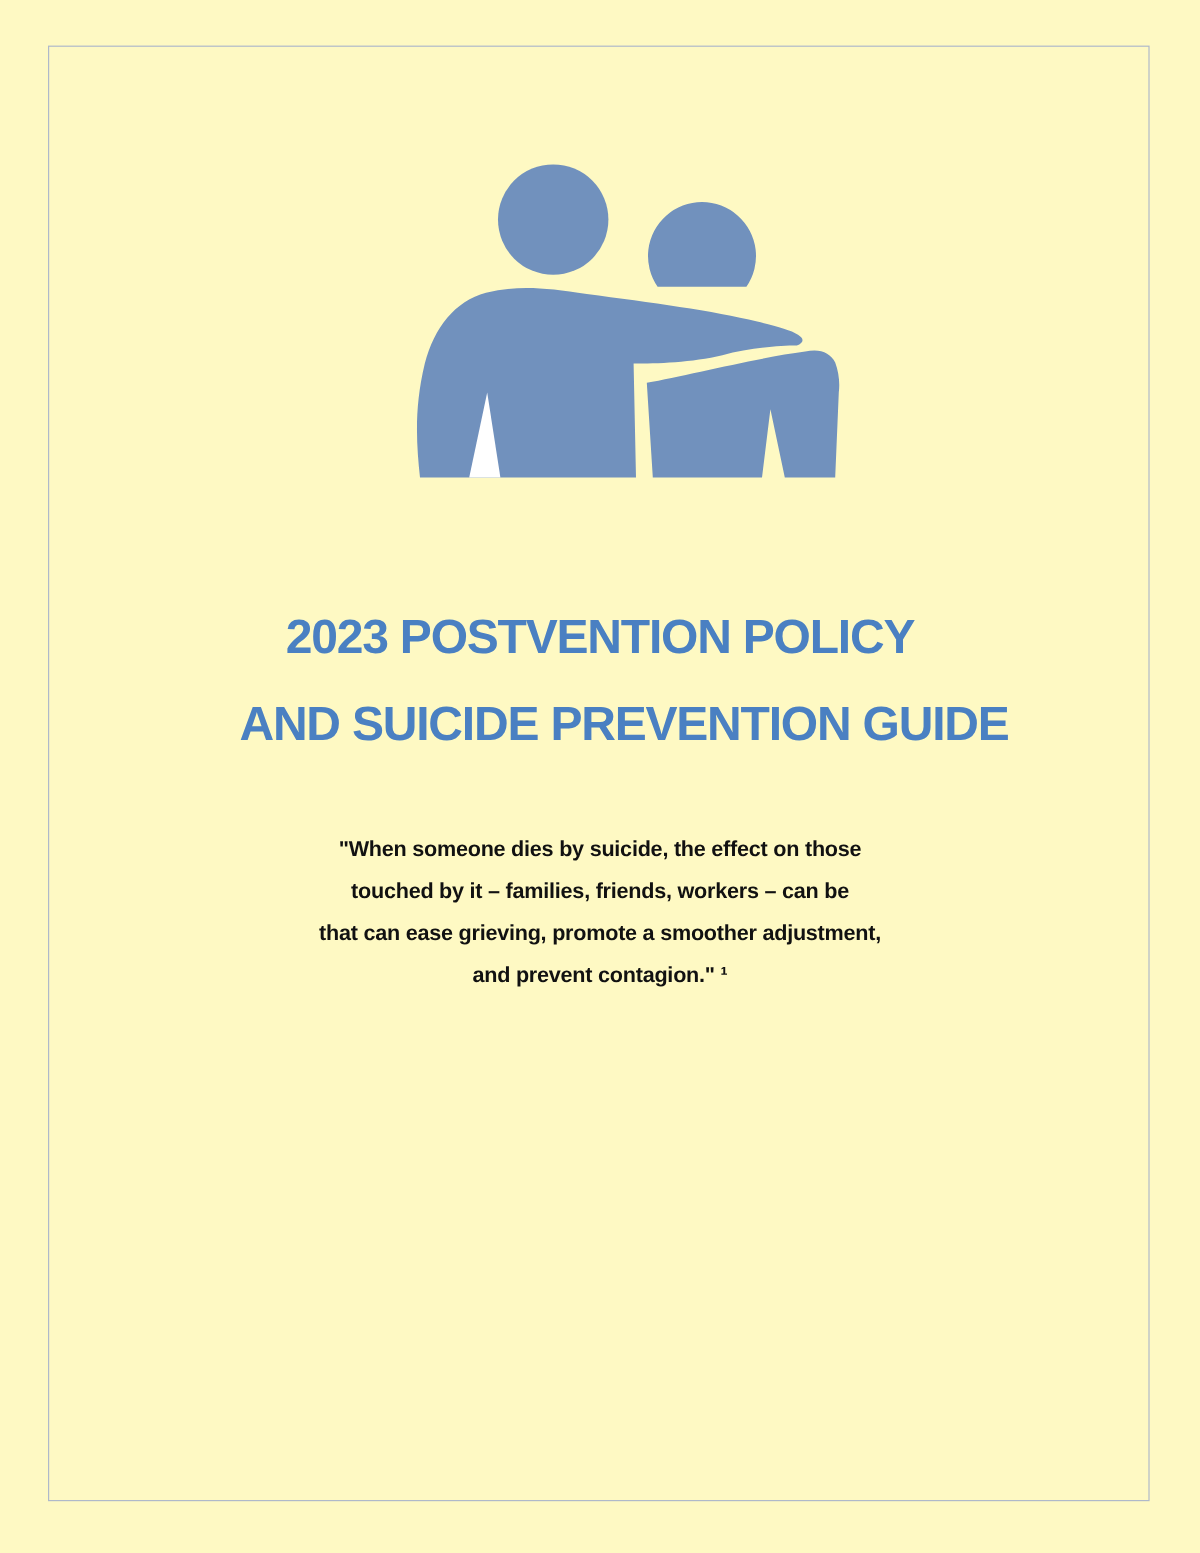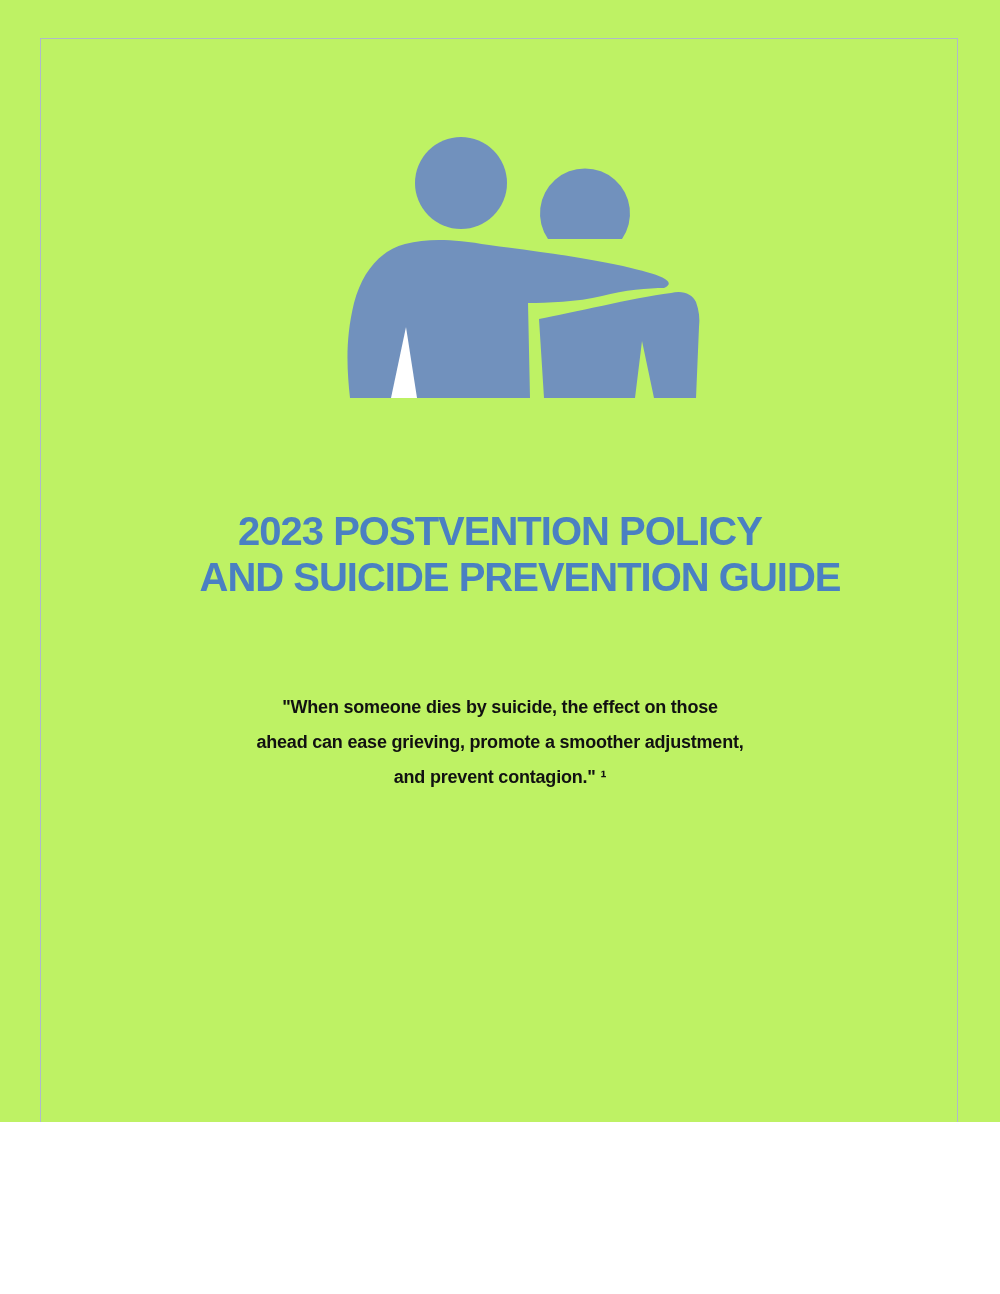--- a/index.html
+++ b/index.html
@@ -4,22 +4,22 @@
 <style>
   :root{
     --icon-blue:#7191bd;
     --title-blue:#4a80c2;
     --border-col:#afb9ca;
     --quote-col:#111111;
   }
   html,body{margin:0;padding:0;background:#ffffff;}
   .page{
     position:relative;
-    width:1000px;height:1122px;
-    background:#bef264;
+    width:1000px;height:1294px;
+    background:#fef9c3;
     font-family:"Liberation Sans", sans-serif;
     overflow:hidden;
   }
   .frame{
     position:absolute;
     left:40px;top:38px;
     width:918px;height:1213px;
     border:1.5px solid var(--border-col);
     box-sizing:border-box;
     pointer-events:none;
@@ -36,21 +36,21 @@
     margin:0;
     text-align:center;
     font-weight:bold;
     font-size:40px;
     line-height:40px;
     letter-spacing:-1px;
     color:var(--title-blue);
     white-space:nowrap;
   }
   .t1{top:511px;}
-  .t2{top:557px;margin-left:40px;}
+  .t2{top:584px;margin-left:40px;}
   .quote{
     position:absolute;
     left:0;right:0;top:690px;
     text-align:center;
     font-weight:bold;
     font-size:18px;
     line-height:35px;
     letter-spacing:-0.2px;
     color:var(--quote-col);
   }
@@ -93,17 +93,18 @@
                L 295 206
                L 288 263 Z"></path>
     </svg>
   </div>
 
   <h1 class="title-line t1">2023 POSTVENTION POLICY</h1>
   <h1 class="title-line t2">AND SUICIDE PREVENTION GUIDE</h1>
 
   <div class="quote">
     <div>"When someone dies by suicide, the effect on those</div>
-    <div>ahead can ease grieving, promote a smoother adjustment,</div>
+    <div>touched by it – families, friends, workers – can be</div>
+    <div>that can ease grieving, promote a smoother adjustment,</div>
     <div>and prevent contagion." ¹</div>
   </div>
 
 </div>
 
 </body></html>

